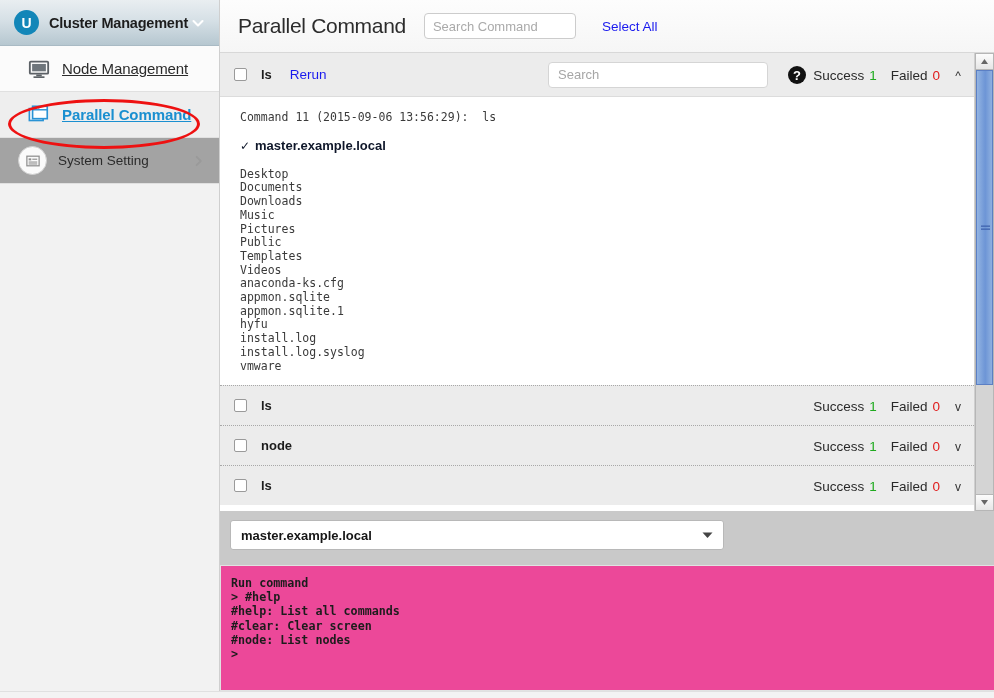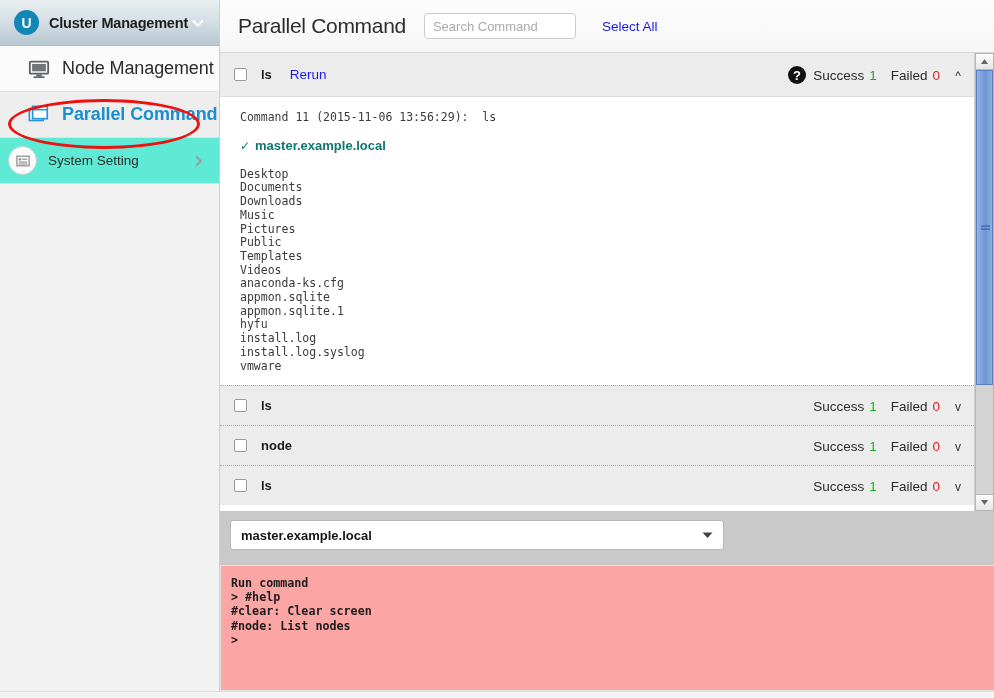--- a/index.html
+++ b/index.html
@@ -84,32 +84,33 @@
   }
   .nav-item.alt { background: #eeeeee; }
   .nav-item.active .nav-label { color: #1a8fd0; font-weight: bold; }
   .nav-icon {
     width: 22px; height: 22px;
     flex: none;
     display: block;
   }
   .nav-label {
     margin-left: 12px;
-    font-size: 18px;
+    font-size: 15px;
     letter-spacing: -0.1px;
+    text-decoration: underline;
   }
 
   .nav-sys {
     height: 46px;
     display: flex;
     align-items: center;
-    padding-left: 8px;
+    padding-left: 18px;
     box-sizing: border-box;
     border-bottom: 1px solid #e0e0e0;
-    background: #5eead4;
+    background: #a3a3a3;
     position: relative;
   }
   .sys-circle {
     width: 27px; height: 27px;
     border-radius: 50%;
     border: 1px solid #cfcfcf;
     background: #fafafa;
     display: flex;
     align-items: center;
     justify-content: center;
@@ -307,21 +308,21 @@
     font-size: 11.5px;
     color: #3a3a3a;
     line-height: 13.7px;
     white-space: pre;
   }
   .cmd-line { margin-bottom: 13px; }
   .host-line {
     font-family: "Liberation Sans", sans-serif;
     font-size: 13px;
     font-weight: bold;
-    color: #0f766e;
+    color: #0f172a;
     margin-bottom: 15px;
   }
   .host-check {
     font-family: "DejaVu Sans", sans-serif;
     font-weight: normal;
     margin-right: 5px;
     font-size: 12px;
   }
 
   
@@ -402,21 +403,21 @@
     width: 11px; height: 8px;
     flex: none;
   }
 
   
   .terminal {
     position: absolute;
     left: 0; top: 565px;
     width: 774px;
     height: 126px;
-    background: #fca5a5;
+    background: #ec4899;
     border: 1px solid #e2e2e2;
     border-right: none;
     box-sizing: border-box;
     padding: 10px 0 0 10px;
     overflow: hidden;
   }
   .term-line {
     font-family: "DejaVu Sans Mono", "Liberation Mono", monospace;
     font-size: 11.7px;
     font-weight: bold;
@@ -501,35 +502,36 @@
       <a class="select-all" href="#">Select All</a>
     </div>
 
     <div class="list-region">
       <div class="list-scroll">
 
         <div class="cmd-header">
           <span class="chk"></span>
           <span class="cmd-name">ls</span>
           <a class="rerun" href="#">Rerun</a>
+          <input class="row-search" type="text" placeholder="Search" style="">
           <svg class="help-icon" viewBox="0 0 20 20">
             <circle cx="10" cy="10" r="9" fill="#111111"></circle>
             <text x="10" y="14.6" font-family="Liberation Sans, sans-serif" font-size="13" font-weight="bold" fill="#ffffff" text-anchor="middle">?</text>
           </svg>
           <span class="stats">
             <span class="lbl">Success</span>
             <span class="stat-success">1</span>
             <span class="lbl">Failed</span>
             <span class="stat-failed">0</span>
             <span class="caret-txt">^</span>
           </span>
         </div>
 
         <div class="cmd-body">
-          <div class="mono cmd-line">Command 11 (2015-11-06 13:56:29):  ls</div>
+          <div class="mono cmd-line">Command 11 (2015-09-06 13:56:29):  ls</div>
           <div class="host-line">
             <span class="host-check">✓</span><span>master.example.local</span>
           </div>
           <div class="mono">Desktop
 Documents
 Downloads
 Music
 Pictures
 Public
 Templates
@@ -607,20 +609,21 @@
         <span class="node-select-label">master.example.local</span>
         <svg class="node-caret" viewBox="0 0 11 8">
           <path d="M0.5 1.5 L10.5 1.5 L5.5 7 Z" fill="#444"></path>
         </svg>
       </div>
     </div>
 
     <div class="terminal">
       <div class="term-line">Run command</div>
       <div class="term-line">&gt; #help</div>
+      <div class="term-line">#help: List all commands</div>
       <div class="term-line">#clear: Clear screen</div>
       <div class="term-line">#node: List nodes</div>
       <div class="term-line">&gt;</div>
     </div>
   </div>
 
   <div class="bottom-strip"></div>
 </div>
 
 </body></html>

